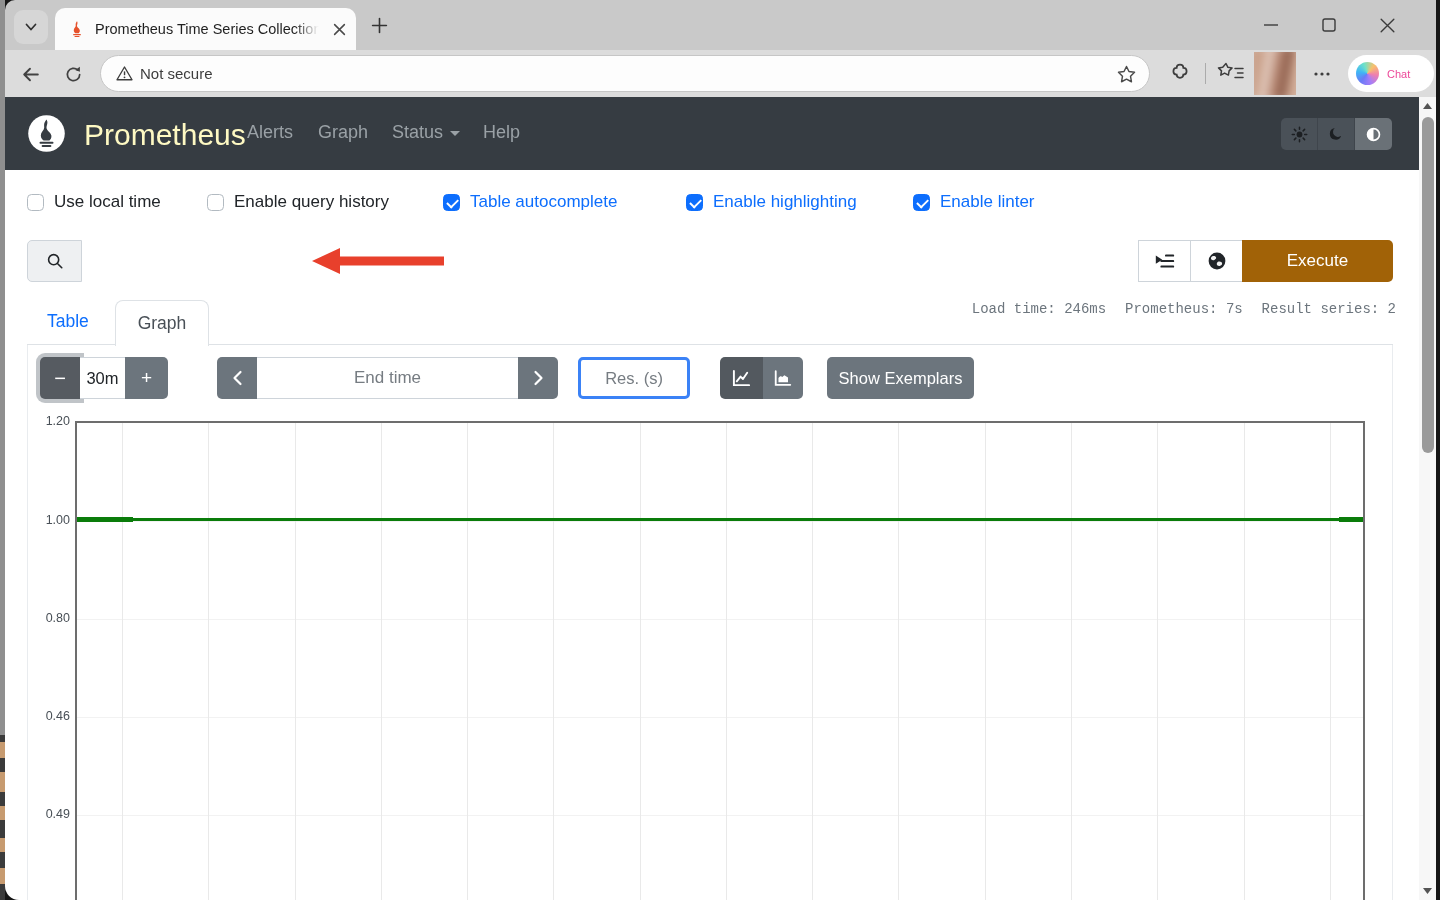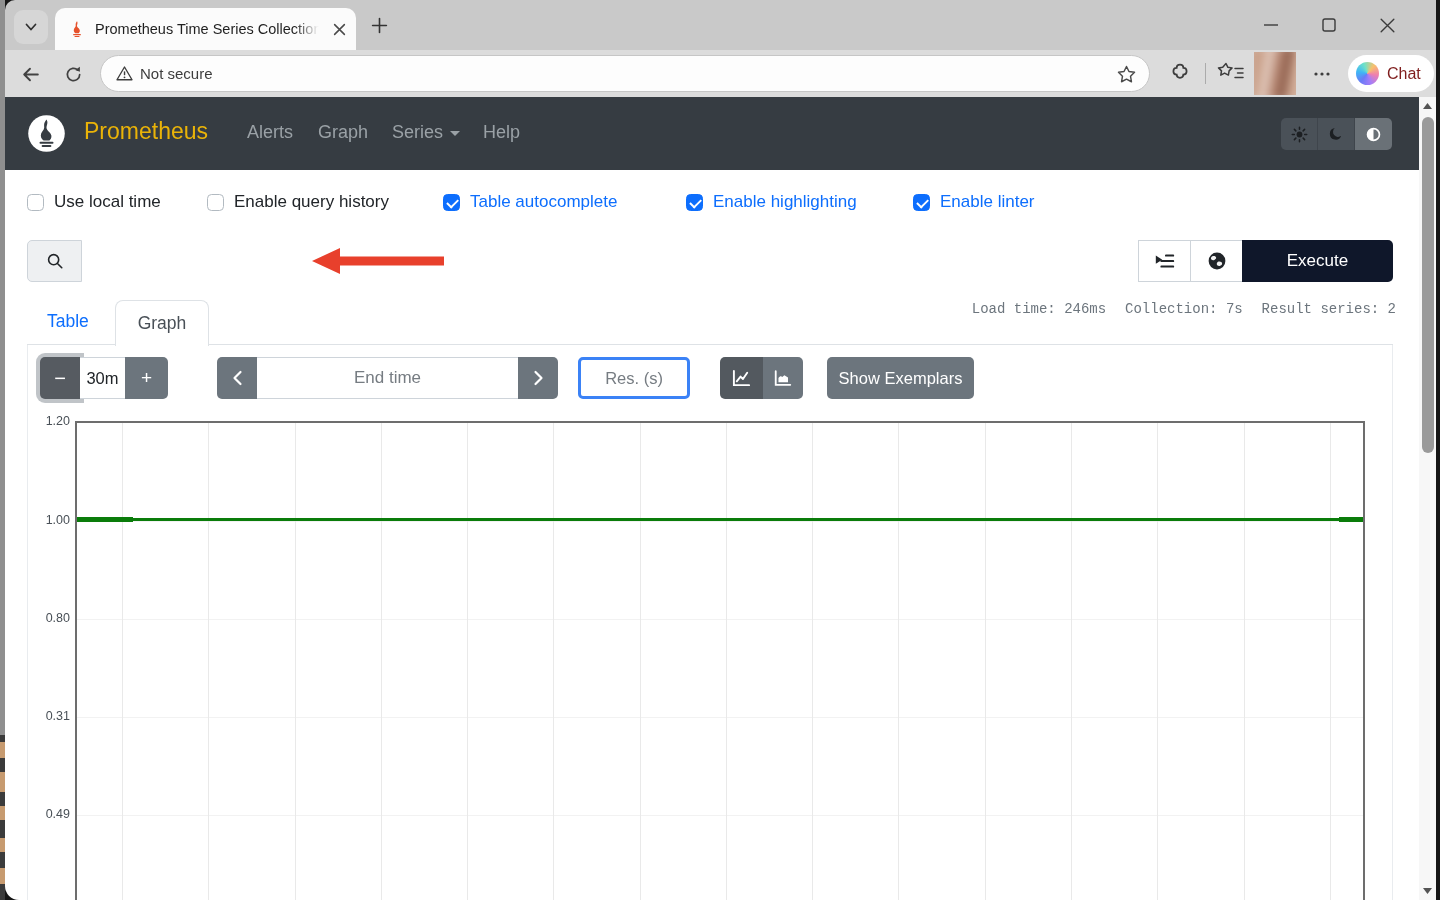--- a/index.html
+++ b/index.html
@@ -38,29 +38,29 @@
   .tb-divider { position:absolute; left:1200px; top:13px; width:1px; height:21px; background:#ababab; }
   .favstar-btn { position:absolute; left:1211px; top:10px; width:30px; height:26px; }
   .avatar-blur { position:absolute; left:1249px; top:2px; width:42px; height:43px; overflow:hidden; }
   .avatar-blur i { position:absolute; inset:-6px; display:block;
       background:linear-gradient(100deg,#caa28c 0%,#caa28c 28%,#e8d4c9 34%,#b98a75 52%,#8a5a48 66%,#d9b49e 82%,#c9a490 100%);
       filter:blur(4px); }
   .more-btn { position:absolute; left:1305px; top:12px; width:24px; height:24px; display:flex; align-items:center; justify-content:center; }
   .chat-btn { position:absolute; left:1343px; top:5px; width:86px; height:37px; background:#ffffff; border-radius:19px; display:flex; align-items:center; }
   .copilot-logo { width:23px; height:23px; border-radius:50%; margin-left:8px;
       background:conic-gradient(from 220deg,#6a7bf7,#3fb6f5,#6ee2c8,#f9c06b,#ef7fae,#a57df8,#6a7bf7); }
-  .chat-label { margin-left:8px; font-size:16px; color:#7f1d1d; }
+  .chat-label { margin-left:8px; font-size:11px; color:#ec4899; }
 
   
   .app { position:absolute; left:5px; top:97px; width:1414px; height:803px; background:#ffffff; border-bottom-left-radius:14px; overflow:hidden; }
 
   
   .pnavbar { position:absolute; left:0; top:0; width:1414px; height:73px; background:#363c42; }
   .plogo { position:absolute; left:22px; top:17px; width:39px; height:39px; }
-  .pbrand { position:absolute; left:79px; top:21px; font-size:23px; color:#eab308; }
+  .pbrand { position:absolute; left:79px; top:21px; font-size:30px; color:#fef9c3; }
   .pnav-link { position:absolute; top:25px; font-size:18px; color:#9aa1a6; }
   .caret-down { display:inline-block; width:0; height:0; border-left:5px solid transparent; border-right:5px solid transparent; border-top:5px solid #9aa1a6; margin-left:7px; vertical-align:2px; }
   .theme-group { position:absolute; left:1276px; top:21px; height:32px; display:flex; border-radius:5px; overflow:hidden; }
   .theme-btn { width:37px; height:32px; background:#4a5158; display:flex; align-items:center; justify-content:center; border-right:1px solid #3f454c; }
   .theme-btn.active { background:#6a7177; border-right:none; }
 
   
   .opt { position:absolute; top:94px; height:22px; display:flex; align-items:center; }
   .checkbox { width:17px; height:17px; border:1.5px solid #b2bac1; border-radius:4.5px; background:#fff; position:relative; flex:0 0 auto; }
   .checkbox.checked { background:#0d6efd; border-color:#0d6efd; }
@@ -68,21 +68,21 @@
   .opt-label { margin-left:10px; font-size:17px; color:#212529; white-space:nowrap; }
   .opt-label.checked { color:#0d6efd; }
 
   
   .query-group { position:absolute; left:22px; top:143px; width:1366px; height:42px; }
   .query-prefix { position:absolute; left:0; top:0; width:55px; height:42px; background:#eef0f2; border:1px solid #ced4da; border-radius:5px 0 0 5px; display:flex; align-items:center; justify-content:center; }
   .query-input { position:absolute; left:55px; top:0; width:1056px; height:42px; border:1px solid #ced4da; border-left:none; border-right:none; font-family:"DejaVu Sans Mono","Liberation Mono",monospace; font-size:16px; color:#212529; padding-left:19px; outline:none; background:#fff; }
   .icon-btn { position:absolute; top:0; width:52px; height:42px; background:#fff; border:1px solid #ced4da; border-right:none; display:flex; align-items:center; justify-content:center; }
   .tree-btn { left:1111px; }
   .globe-btn { left:1163px; }
-  .execute-btn { position:absolute; left:1215px; top:0; width:151px; height:42px; background:#0f172a; border:none; border-radius:0 5px 5px 0; color:#fff; font-size:17px; font-family:inherit; }
+  .execute-btn { position:absolute; left:1215px; top:0; width:151px; height:42px; background:#a16207; border:none; border-radius:0 5px 5px 0; color:#fff; font-size:17px; font-family:inherit; }
   .annot-arrow { position:absolute; left:283px; top:6px; width:136px; height:30px; pointer-events:none; }
 
   
   .stats { position:absolute; left:0; top:203px; width:1391px; text-align:right; font-size:14px; color:#6c757d; }
   .stats span { margin-left:15px;font-family:Liberation Mono, monospace; }
 
   
   .tabbar-line { position:absolute; left:22px; top:247px; width:1366px; height:1px; background:#dee2e6; }
   .tab-link { position:absolute; left:42px; top:214px; font-size:17.5px; color:#0d6efd; }
   .tab-active { position:absolute; left:110px; top:203px; width:94px; height:46px; background:#fff; border:1px solid #dee2e6; border-bottom:none; border-radius:8px 8px 0 0; display:flex; align-items:center; justify-content:center; font-size:17.5px; color:#495057; z-index:2; }
@@ -229,21 +229,21 @@
     <div class="pnavbar">
       <svg class="plogo" viewBox="0 0 64 64">
         <circle cx="32" cy="32" r="30" fill="#ffffff"></circle>
         <path fill="#363c42" d="M32 9c4.2 7-2 10.6.9 16.4 1.9 3.9 6.2 5.2 7.1 9.9.6 3.5-1.1 6.4-3.2 8.1H27.2c-3.4-2.3-5.5-6.4-4.1-11 1.2-3.9 4.7-5.6 5.1-9.9.4-3.8-1.7-6.7 3.8-13.5z"></path>
         <rect x="20.5" y="45.5" width="23" height="3.4" rx="1.6" fill="#363c42"></rect>
         <rect x="24" y="51" width="16" height="3.2" rx="1.6" fill="#363c42"></rect>
       </svg>
       <div class="pbrand">Prometheus</div>
       <a class="pnav-link" style="left:242px">Alerts</a>
       <a class="pnav-link" style="left:313px">Graph</a>
-      <a class="pnav-link" style="left:387px"><span>Series</span><span class="caret-down"></span></a>
+      <a class="pnav-link" style="left:387px"><span>Status</span><span class="caret-down"></span></a>
       <a class="pnav-link" style="left:478px">Help</a>
       <div class="theme-group">
         <div class="theme-btn">
           <svg width="17" height="17" viewBox="0 0 20 20">
             <circle cx="10" cy="10" r="3.4" fill="#1c1f22"></circle>
             <g stroke="#1c1f22" stroke-width="1.8" stroke-linecap="round">
                 <path d="M10 1.5v2.4M10 16.1v2.4M1.5 10h2.4M16.1 10h2.4M4 4l1.7 1.7M14.3 14.3L16 16M16 4l-1.7 1.7M5.7 14.3L4 16"></path>
               </g>
           </svg>
         </div>
@@ -305,21 +305,21 @@
           <circle cx="10" cy="10" r="8.4" fill="#212529"></circle>
           <path d="M5 5.5c1.8-.8 3.4-.3 4 .8.6 1.2-.4 2-1.6 2.6-1.3.6-2.8.4-3.3-.8-.4-1 0-2 .9-2.6z" fill="#f2f2f2"></path>
           <path d="M11.5 10.5c1.7-.4 3.4.4 3.6 1.7.2 1.2-.9 2.4-2.4 2.7-1.4.3-2.7-.4-2.9-1.6-.2-1.1.4-2.4 1.7-2.8z" fill="#f2f2f2"></path>
         </svg>
       </div>
       <button class="execute-btn">Execute</button>
     </div>
 
     <div class="stats">
       <span>Load time: 246ms</span>
-      <span>Collection: 7s</span>
+      <span>Prometheus: 7s</span>
       <span>Result series: 2</span>
     </div>
 
     <a class="tab-link">Table</a>
     <div class="tabbar-line"></div>
     <div class="tab-active">Graph</div>
     <div class="panel"></div>
 
     <button class="ctl btn-sec minus-btn">−</button>
     <input class="ctl range-input" value="30m" style="">
@@ -350,21 +350,21 @@
         <path d="M3 2v15h16" fill="none" stroke="#fff" stroke-width="2" stroke-linecap="round"></path>
         <path d="M6 14v-4.5c1.6-2.3 3-2.6 4.2-1.2l2.3-2 4 2.7V14z" fill="#fff"></path>
       </svg>
     </button>
 
     <button class="ctl btn-sec exemplars-btn">Show Exemplars</button>
 
     <div class="ytick" style="top:317px">1.20</div>
     <div class="ytick" style="top:416px">1.00</div>
     <div class="ytick" style="top:514px">0.80</div>
-    <div class="ytick" style="top:612px">0.31</div>
+    <div class="ytick" style="top:612px">0.46</div>
     <div class="ytick" style="top:710px">0.49</div>
 
     <div class="plot">
         <div class="hgrid" style="top: 392px;"></div>
         <div class="hgrid" style="top: 294px;"></div>
         <div class="hgrid" style="top: 196px;"></div>
         <div class="hgrid" style="top: 98px;"></div>
         <div class="vgrid" style="left: 1253px;"></div>
         <div class="vgrid" style="left: 1167px;"></div>
         <div class="vgrid" style="left: 1080px;"></div>

